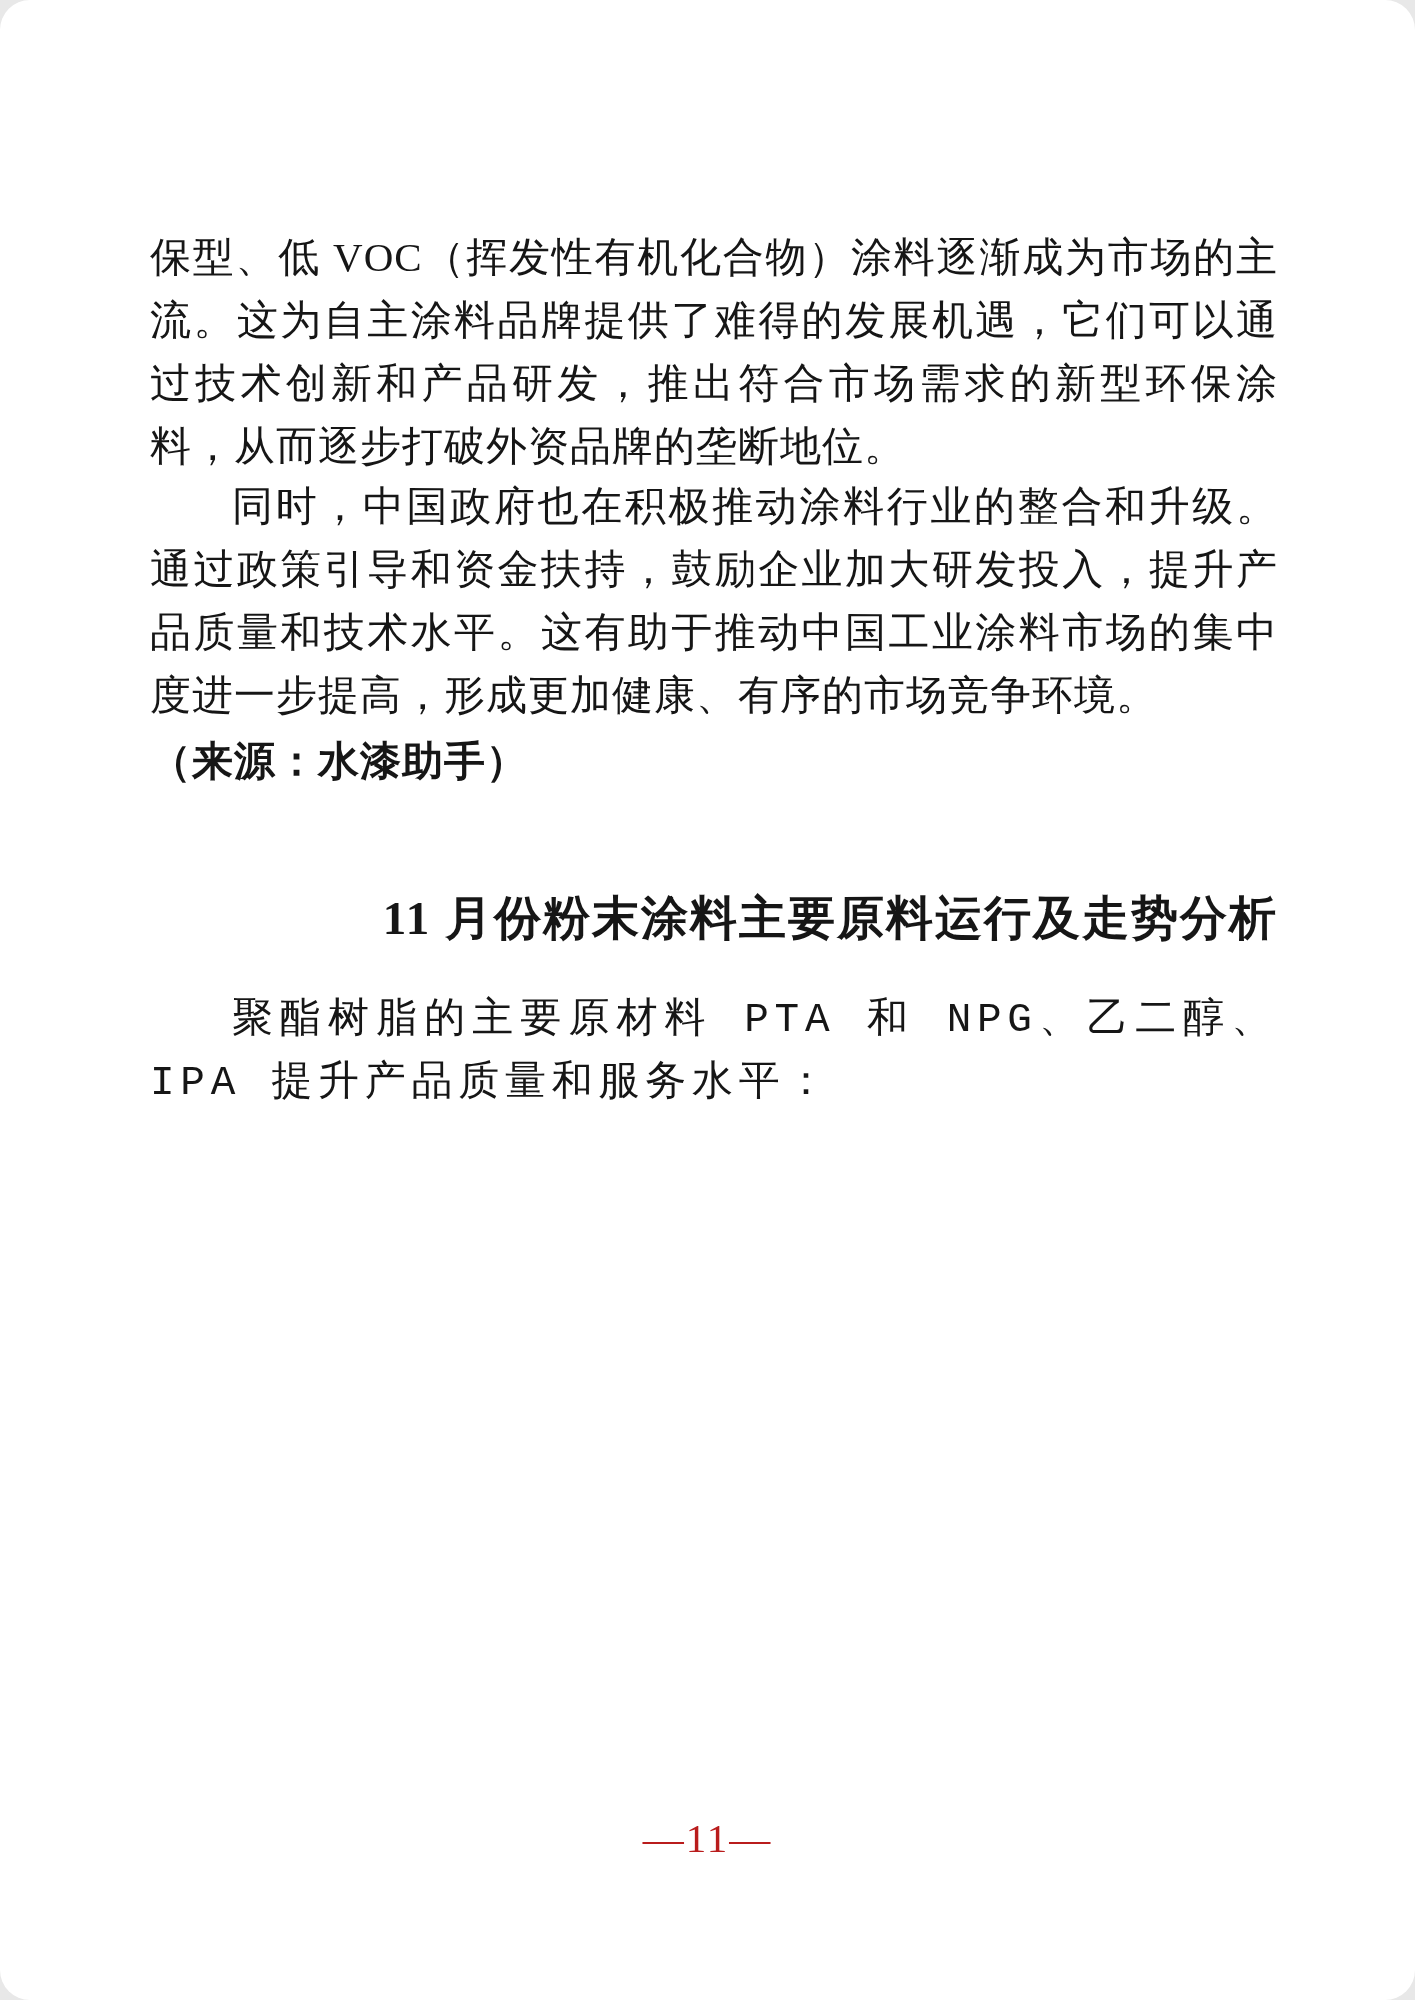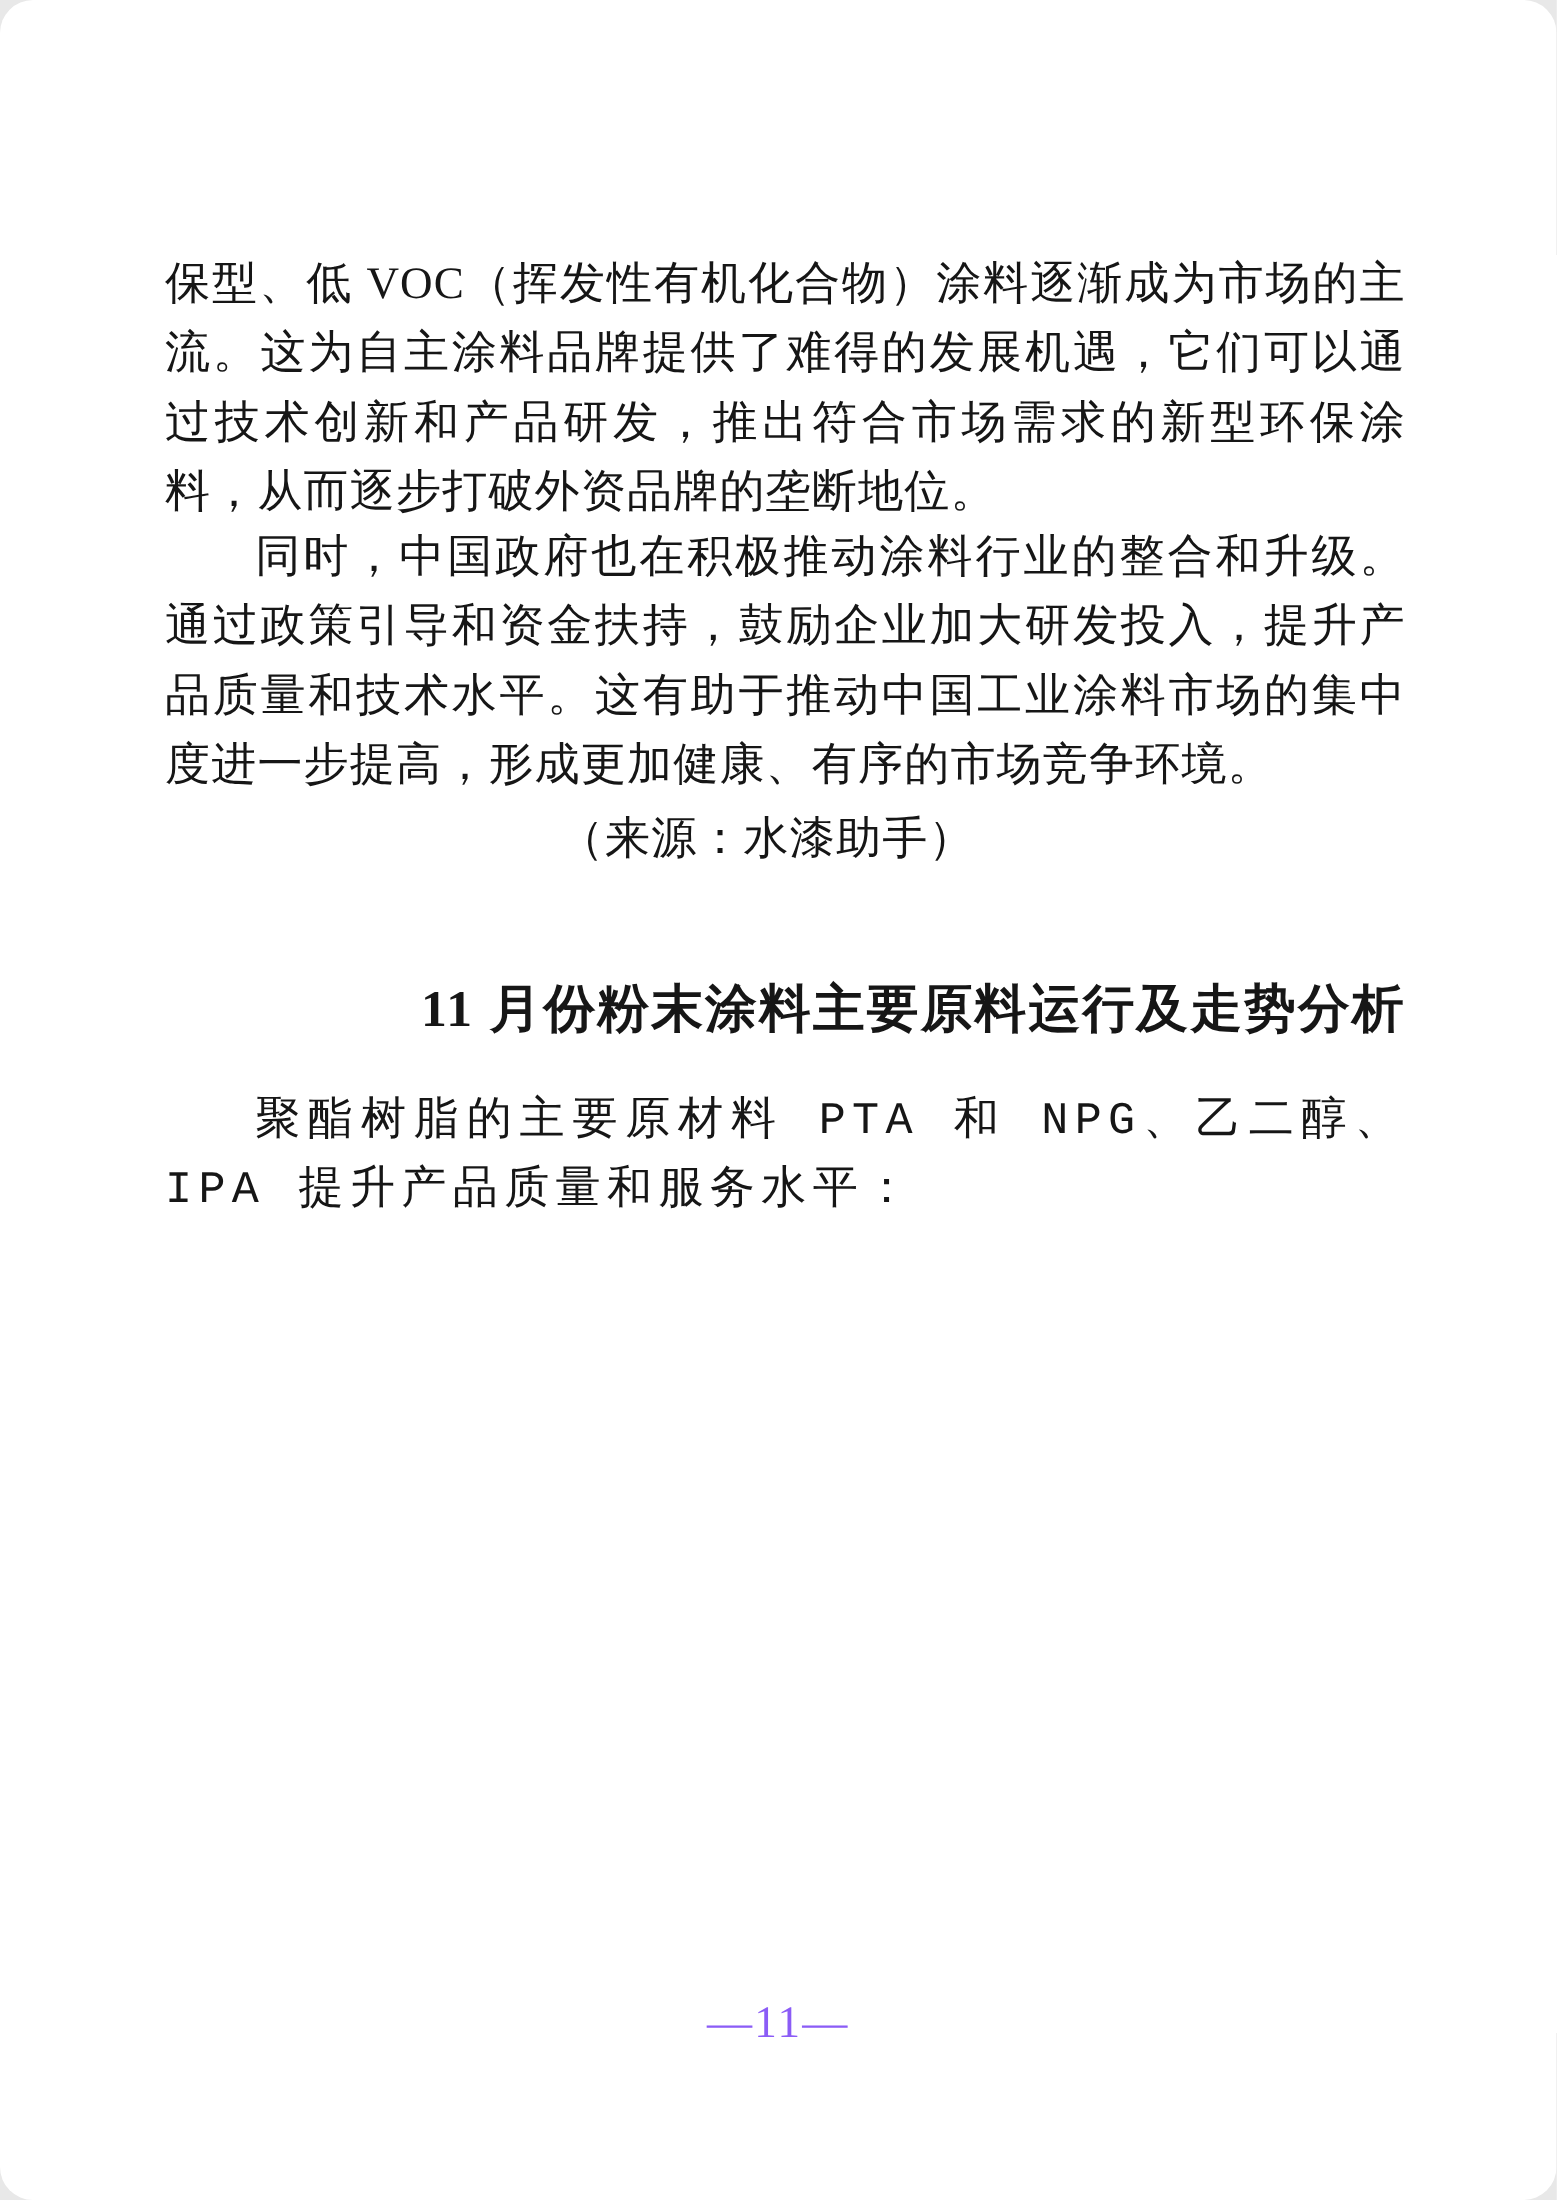--- a/index.html
+++ b/index.html
@@ -33,23 +33,24 @@
     letter-spacing: 1px;
   }
   .para.indent {
     text-indent: 2em;
     font-family: Liberation Mono, monospace;
   }
   .source-line {
     margin: 0;
     font-size: 41px;
     line-height: 63px;
-    text-align: center;
+    text-align: left;
     padding-right: 34px;
     letter-spacing: 1px;
+    font-weight: bold;
   }
   .article-title {
     margin: 92px 0 38px 0;
     font-size: 47px;
     line-height: 66px;
     font-weight: bold;
     text-align: right;
     letter-spacing: 2px;
   }
   .intro {
@@ -65,21 +66,21 @@
   .page-footer {
     position: absolute;
     left: 0;
     bottom: 138px;
     width: 100%;
     text-align: center;
   }
   .page-number {
     font-size: 41px;
     letter-spacing: 2px;
-    color: #8b5cf6;
+    color: #b91c1c;
   }
 </style>
 </head>
 <body>
 
 <div class="page">
 
   <main class="content">
 
     <article>

